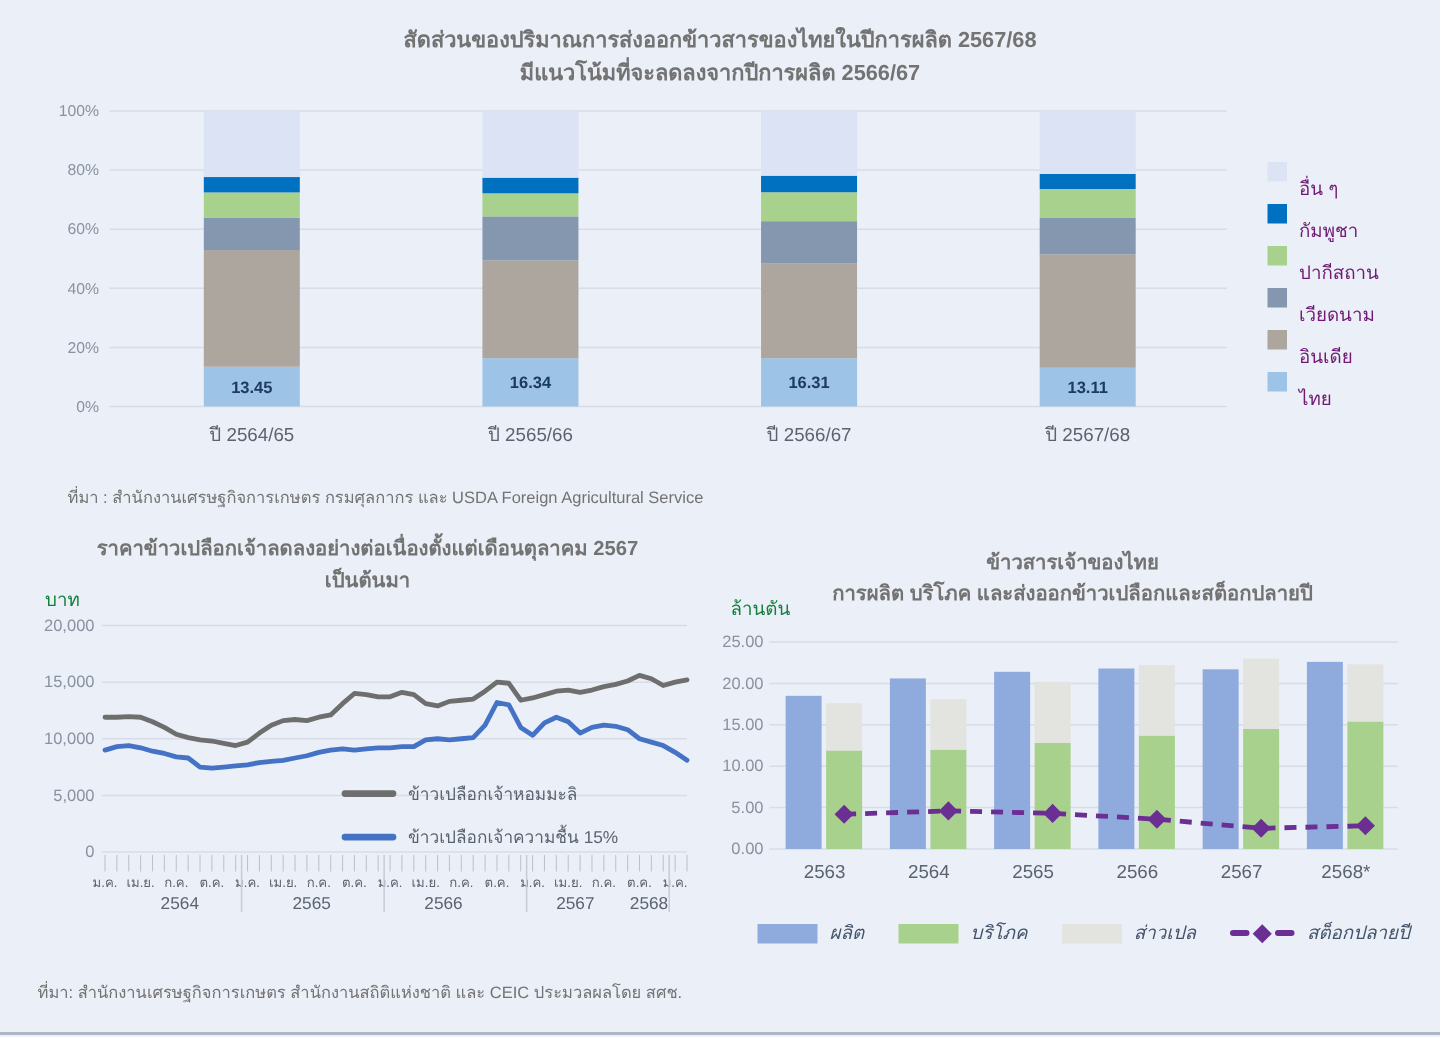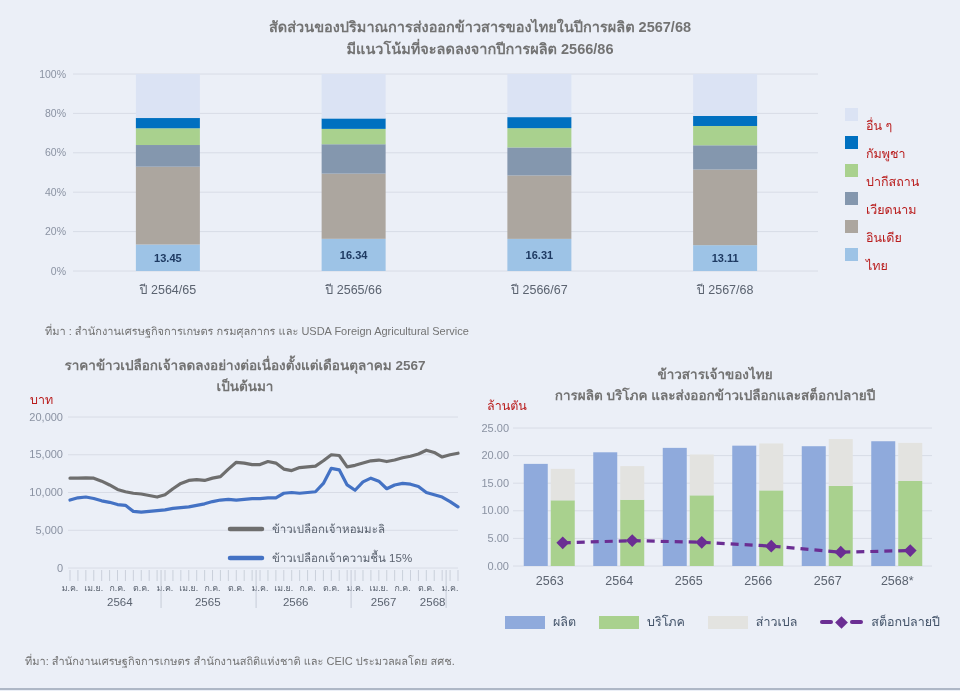--- a/index.html
+++ b/index.html
@@ -9,43 +9,43 @@
     font-family:"Liberation Sans","DejaVu Sans",sans-serif;
     position:relative;
   }
   .abs{position:absolute;}
   .chart-title{
     text-align:center;font-weight:bold;color:#737373;
   }
   .title-top{left:0;top:16px;width:960px;font-size:14.5px;line-height:22px;}
   .title-bl{left:30px;top:355px;width:430px;font-size:13.5px;line-height:21px;}
   .title-br{left:500px;top:364px;width:430px;font-size:13.5px;line-height:21px;}
-  .unit-label{font-size:12.5px;color:#b91c1c;}
+  .unit-label{font-size:12.5px;color:#15803d;}
   .source-text{font-size:11px;color:#737373;}
   svg{position:absolute;display:block;}
   
   #legend-top{left:845px;top:108px;width:110px;}
   #legend-top .lrow{display:flex;align-items:center;margin-bottom:15px;height:13px;}
   #legend-top .sw{width:13px;height:13px;margin-right:8px;flex:none;}
-  #legend-top .lbl{font-size:12.5px;color:#b91c1c;white-space:nowrap;margin-top:22px;}
+  #legend-top .lbl{font-size:12.5px;color:#701a75;white-space:nowrap;margin-top:22px;}
   #legend-pcx{left:505px;top:612px;width:435px;display:flex;align-items:center;justify-content:space-between;}
-  #legend-pcx .litem{display:flex;align-items:center;}
+  #legend-pcx .litem{display:flex;align-items:center;font-style:italic;}
   #legend-pcx .sw{width:40px;height:13px;margin-right:8px;flex:none;}
   #legend-pcx .lbl{font-size:12.5px;color:#44546a;white-space:nowrap;}
   #legend-pcx .dash{width:13px;height:4px;border-radius:2px;flex:none;}
   #legend-pcx .diamond{width:9px;height:9px;transform:rotate(45deg);margin:0 4px;flex:none;}
   #legend-pcx .stock-sample{display:flex;align-items:center;margin-right:8px;}
   .bottom-line{left:0;top:688px;width:960px;height:2px;background:#aeb7c6;}
 </style>
 </head>
 <body>
 
 <div class="abs chart-title title-top">
   <div>สัดส่วนของปริมาณการส่งออกข้าวสารของไทยในปีการผลิต 2567/68</div>
-  <div>มีแนวโน้มที่จะลดลงจากปีการผลิต 2566/86</div>
+  <div>มีแนวโน้มที่จะลดลงจากปีการผลิต 2566/67</div>
 </div>
 
 <svg id="chart-top" style="left:40px;top:62px;" width="790" height="252" viewBox="0 0 790 252">
     <line x1="33" y1="209" x2="778" y2="209" stroke="#d8dce6" stroke-width="1"></line>
     <text x="26" y="212.5" font-size="10.5" fill="#8a92a2" text-anchor="end" font-family="&quot;Liberation Sans&quot;,&quot;DejaVu Sans&quot;,sans-serif" font-weight="normal">0%</text>
     <line x1="33" y1="169.6" x2="778" y2="169.6" stroke="#d8dce6" stroke-width="1"></line>
     <text x="26" y="173.1" font-size="10.5" fill="#8a92a2" text-anchor="end" font-family="&quot;Liberation Sans&quot;,&quot;DejaVu Sans&quot;,sans-serif" font-weight="normal">20%</text>
     <line x1="33" y1="130.2" x2="778" y2="130.2" stroke="#d8dce6" stroke-width="1"></line>
     <text x="26" y="133.7" font-size="10.5" fill="#8a92a2" text-anchor="end" font-family="&quot;Liberation Sans&quot;,&quot;DejaVu Sans&quot;,sans-serif" font-weight="normal">40%</text>
     <line x1="33" y1="90.80000000000001" x2="778" y2="90.80000000000001" stroke="#d8dce6" stroke-width="1"></line>

